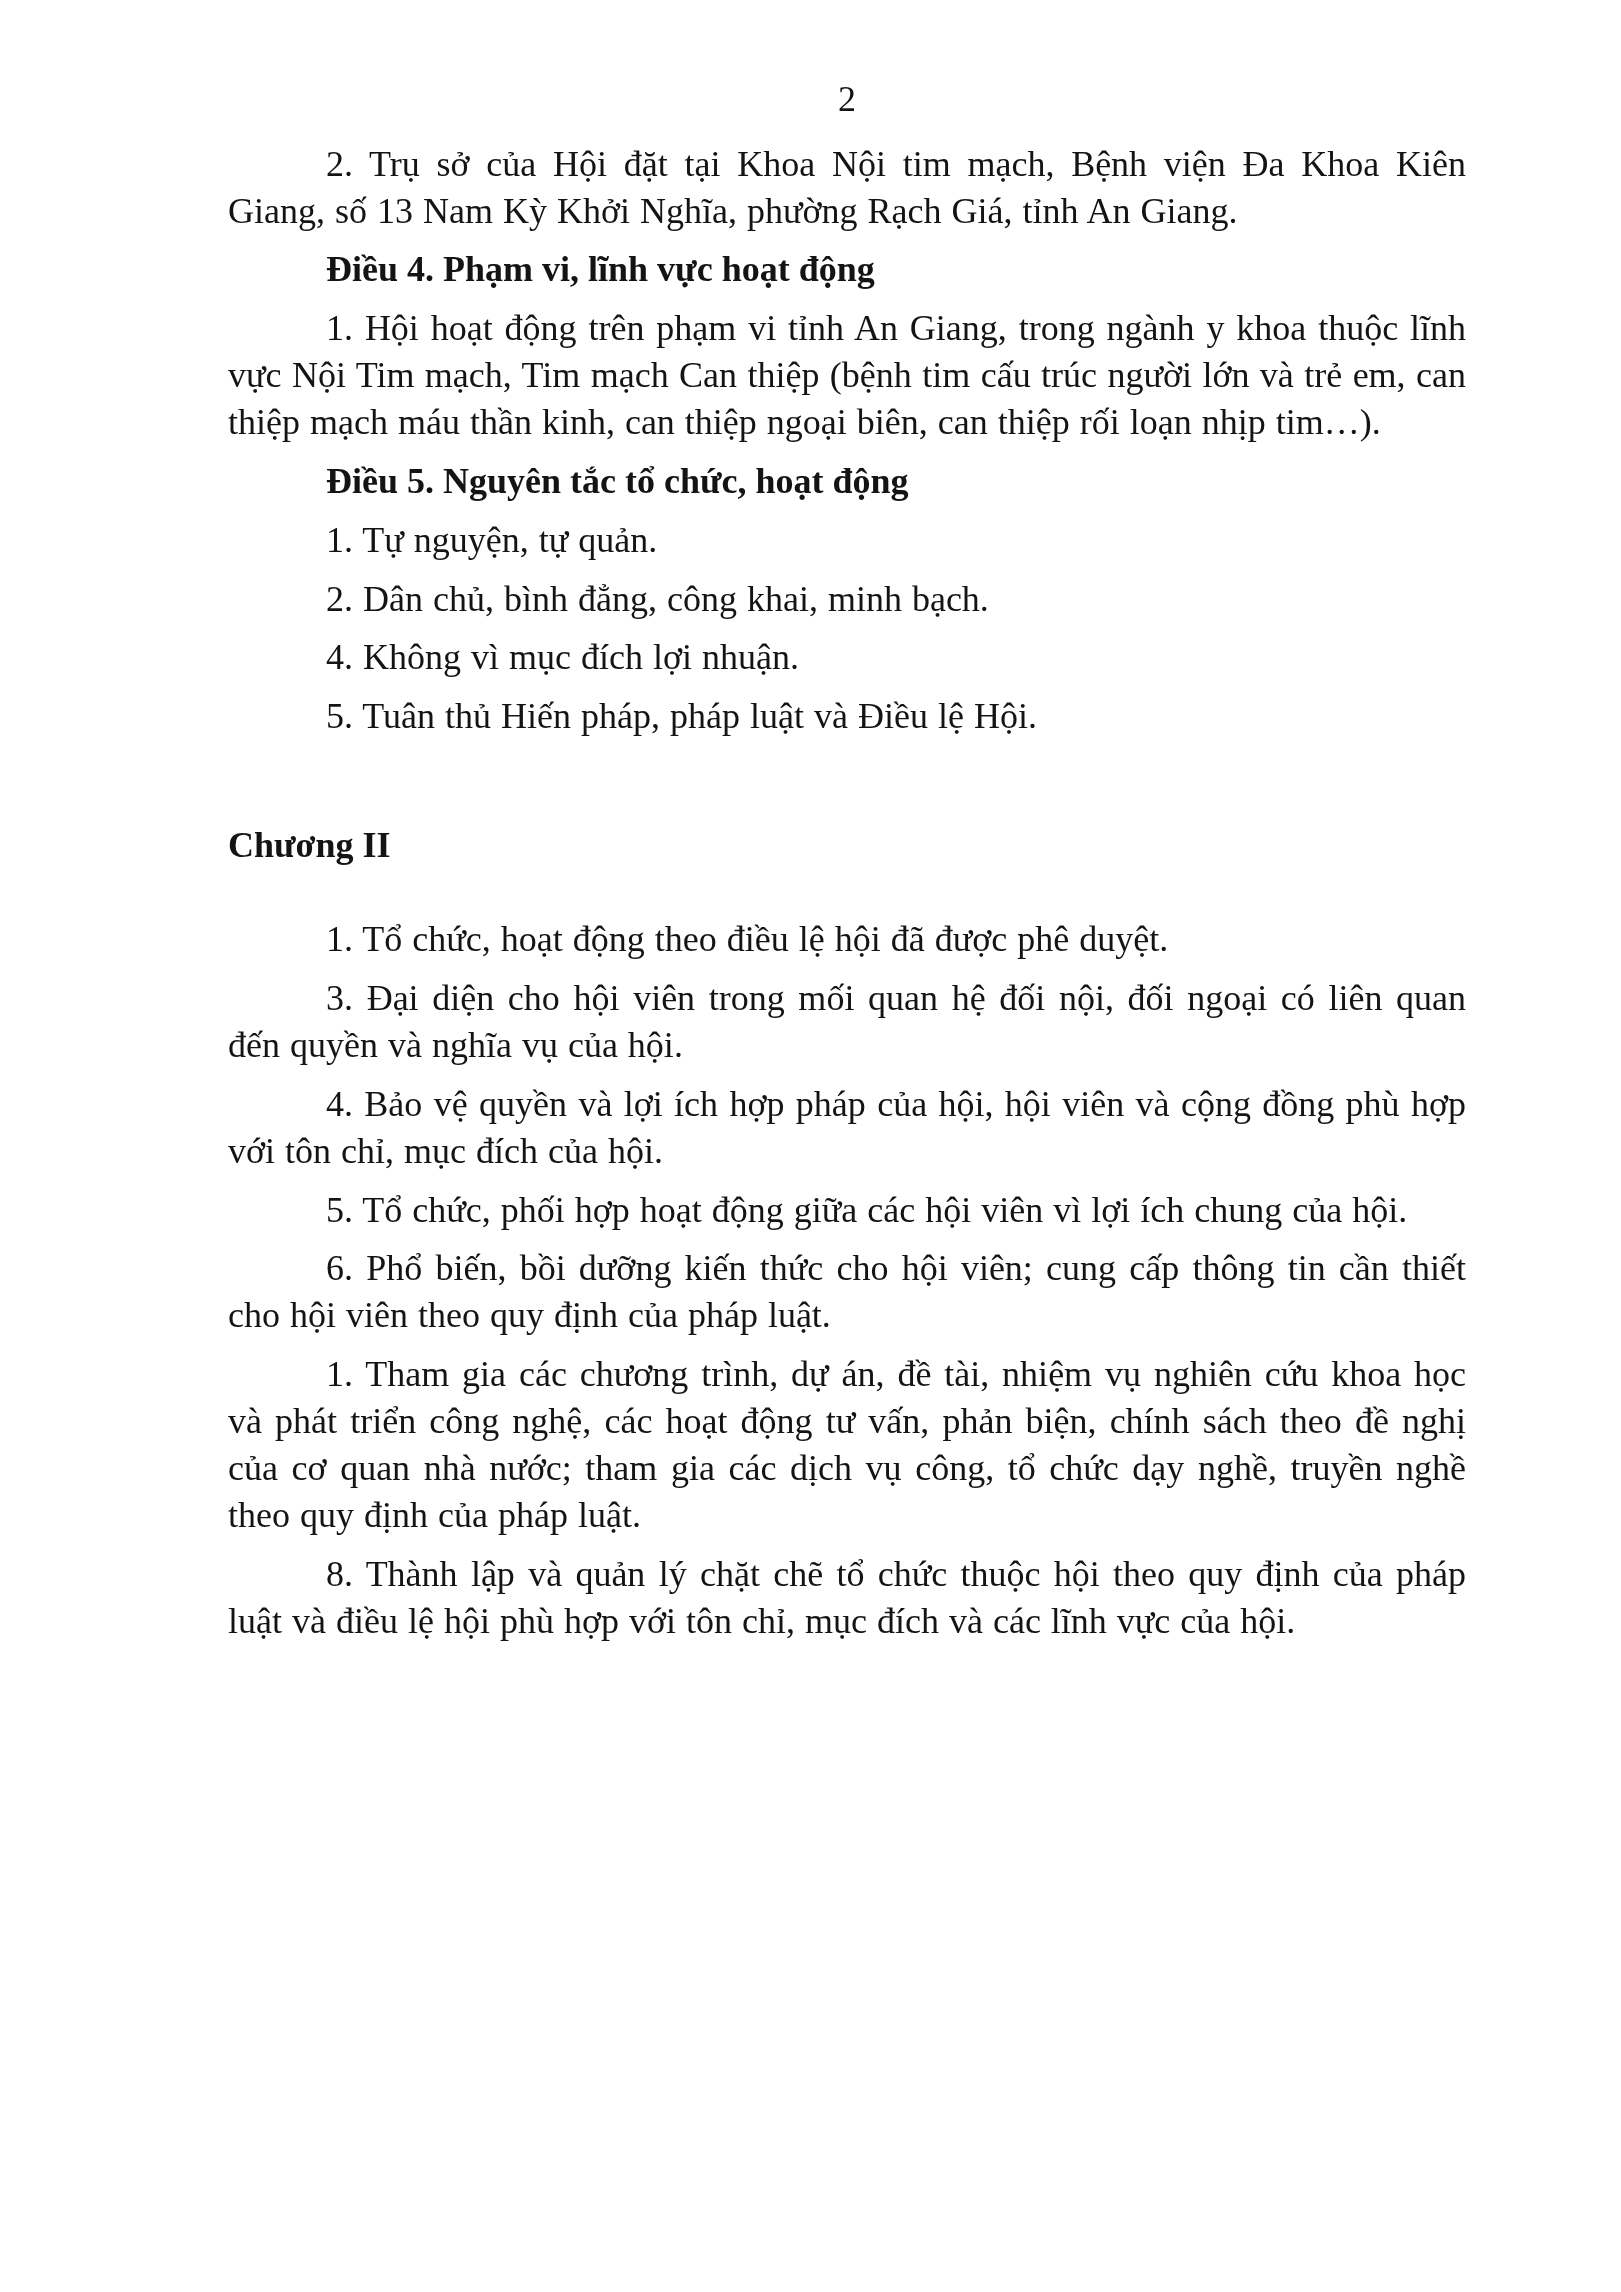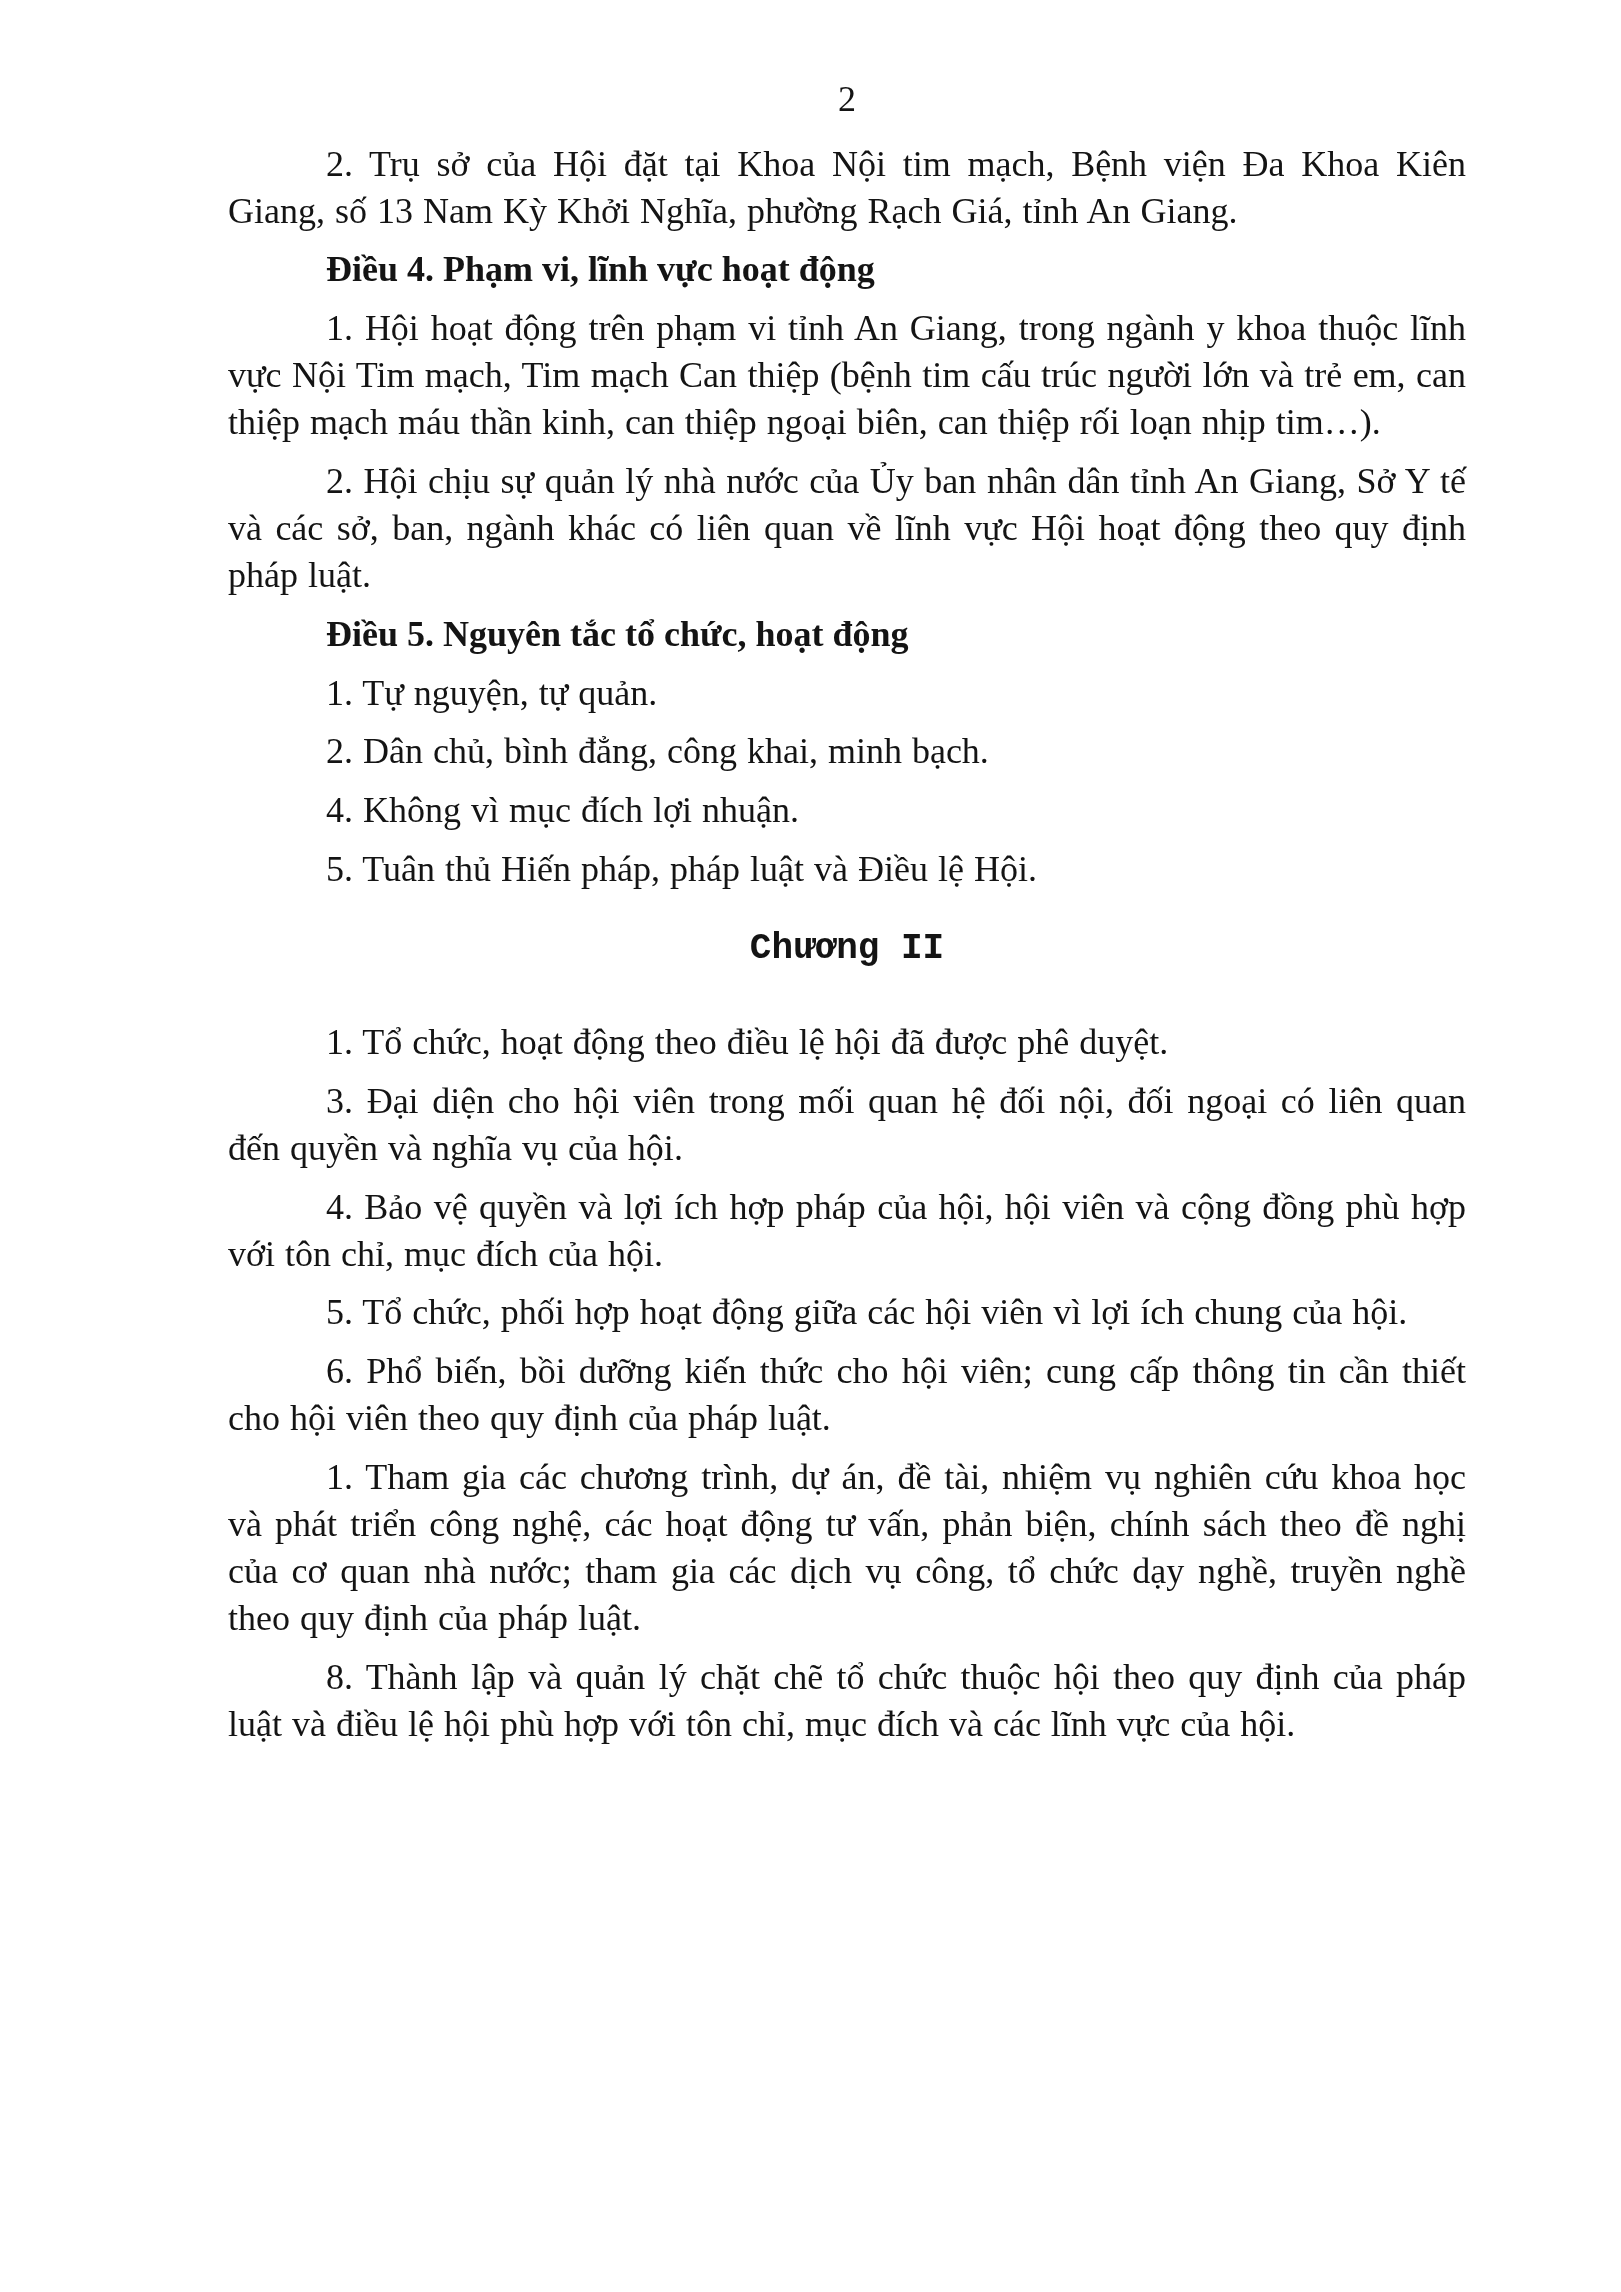--- a/index.html
+++ b/index.html
@@ -29,42 +29,40 @@
     text-align: justify;
     text-indent: 98px;
     word-spacing: 1px;
   }
   .heading {
     margin: 0 0 11.8px 0;
     font-weight: bold;
     text-indent: 98px;
   }
   .chapter {
-    margin: 32px 0 47px 0;
-    text-align: center;
+    margin: 82px 0 47px 0;
+    text-align: left;
     font-weight: bold;
     text-indent: 0;
-    font-family: Liberation Mono, monospace;
   }
   .chapter div {
     margin: 0;
   }
 </style>
 </head>
 <body>
 
 <div class="page">
 
   <div class="page-number">2</div>
 
   <p class="para">2. Trụ sở của Hội đặt tại Khoa Nội tim mạch, Bệnh viện Đa Khoa Kiên Giang, số 13 Nam Kỳ Khởi Nghĩa, phường Rạch Giá, tỉnh An Giang.</p>
 
   <p class="heading">Điều 4. Phạm vi, lĩnh vực hoạt động</p>
   <p class="para">1. Hội hoạt động trên phạm vi tỉnh An Giang, trong ngành y khoa thuộc lĩnh vực Nội Tim mạch, Tim mạch Can thiệp (bệnh tim cấu trúc người lớn và trẻ em, can thiệp mạch máu thần kinh, can thiệp ngoại biên, can thiệp rối loạn nhịp tim…).</p>
-  <p class="para">2. Hội chịu sự quản lý nhà nước của Ủy ban nhân dân tỉnh An Giang, Sở Y tế và các sở, ban, ngành khác có liên quan về lĩnh vực Hội hoạt động theo quy định pháp luật.</p>
 
   <p class="heading">Điều 5. Nguyên tắc tổ chức, hoạt động</p>
   <p class="para">1. Tự nguyện, tự quản.</p>
   <p class="para">2. Dân chủ, bình đẳng, công khai, minh bạch.</p>
   <p class="para">4. Không vì mục đích lợi nhuận.</p>
   <p class="para">5. Tuân thủ Hiến pháp, pháp luật và Điều lệ Hội.</p>
 
   <div class="chapter">
     <div>Chương II</div>
   </div>

